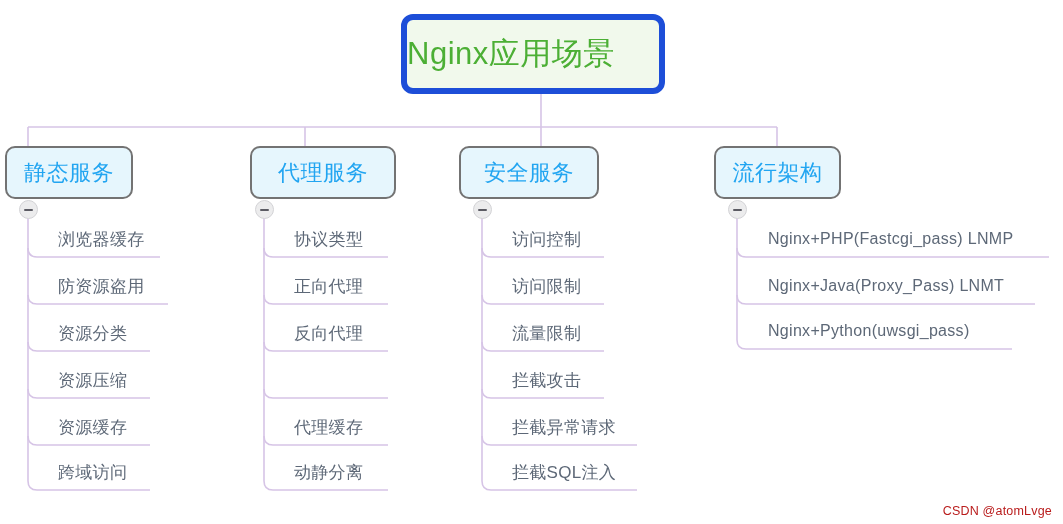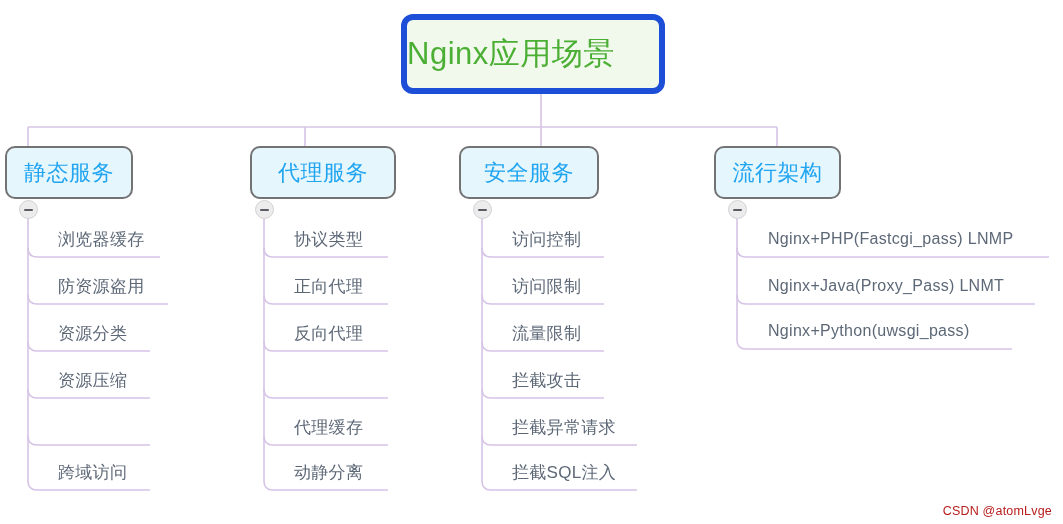--- a/index.html
+++ b/index.html
@@ -210,20 +210,23 @@
   </div>
   <div class="leaf" style="left:52px; top:269px;">
     <span class="leaf-label">防资源盗用</span>
   </div>
   <div class="leaf" style="left:52px; top:316px;">
     <span class="leaf-label">资源分类</span>
   </div>
   <div class="leaf" style="left:52px; top:363px;">
     <span class="leaf-label">资源压缩</span>
   </div>
+  <div class="leaf" style="left:52px; top:410px;">
+    <span class="leaf-label">资源缓存</span>
+  </div>
   <div class="leaf" style="left:52px; top:455px;">
     <span class="leaf-label">跨域访问</span>
   </div>
 
   <div class="leaf" style="left:288px; top:222px;">
     <span class="leaf-label">协议类型</span>
   </div>
   <div class="leaf" style="left:288px; top:269px;">
     <span class="leaf-label">正向代理</span>
   </div>

